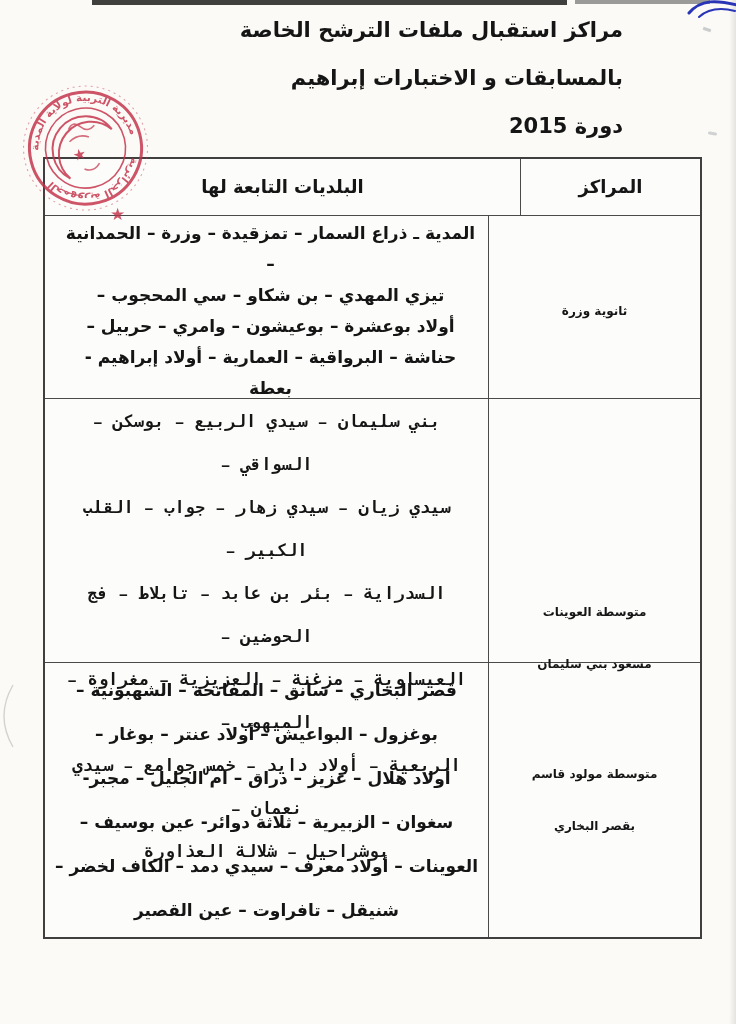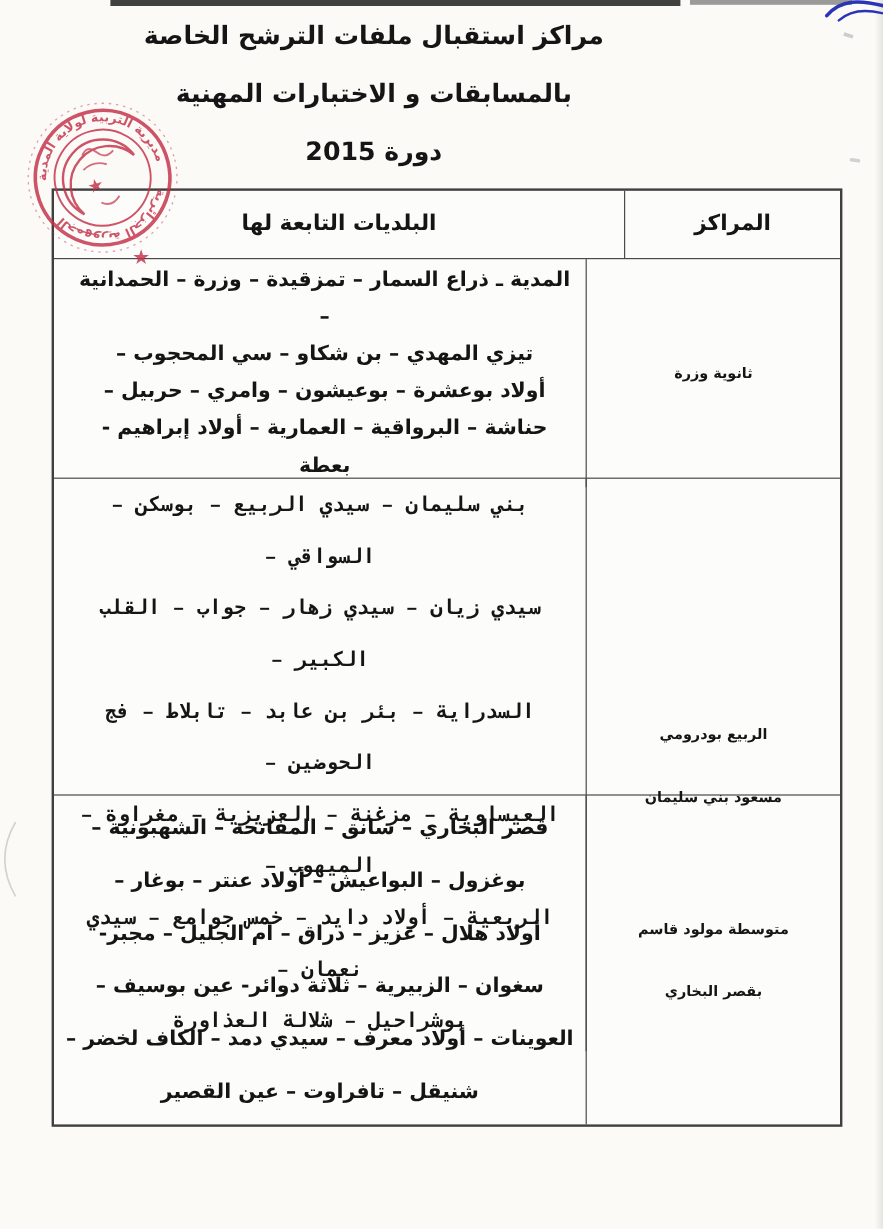--- a/index.html
+++ b/index.html
@@ -14,21 +14,21 @@
   .artifact-top-2{position:absolute;left:575px;top:0;width:135px;height:4px;background:#3a3a3a;opacity:.5;}
   .scan-edge-right{position:absolute;right:0;top:0;width:7px;height:100%;
     background:linear-gradient(to left, rgba(110,110,110,.16), rgba(0,0,0,0));}
   .pen-mark{position:absolute;right:-3px;top:-4px;}
   .speck-1{position:absolute;left:703px;top:28px;width:8px;height:3px;background:#9aa0a6;opacity:.5;transform:rotate(18deg);}
   .speck-2{position:absolute;left:708px;top:132px;width:9px;height:3px;background:#9aa0a6;opacity:.45;transform:rotate(8deg);border-radius:2px;}
   .left-curve{position:absolute;left:0;top:683px;}
   
   .title-block{
     position:absolute;top:6px;left:0;width:623px;
-    text-align:center;direction:rtl;
+    text-align:right;direction:rtl;
     font-weight:bold;font-size:21px;line-height:48px;
     letter-spacing:0;
   }
   
   .stamp{position:absolute;left:14px;top:74px;width:146px;height:158px;z-index:5;opacity:.82;}
   
   .doc-table{
     position:absolute;left:43px;top:157px;width:659px;height:782px;
     box-sizing:border-box;border:2px solid #3f3f3f;
     direction:rtl;display:grid;grid-template-rows:57px 183px 264px 1fr;
@@ -56,21 +56,21 @@
 <svg class="pen-mark" width="52" height="26" viewBox="0 0 52 26">
   <path d="M2 17 C14 3 30 4 50 9" stroke="#2a35b5" stroke-width="3" fill="none" stroke-linecap="round"></path>
   <path d="M12 21 C22 12 36 12 48 15" stroke="#2a35b5" stroke-width="2" fill="none" stroke-linecap="round"></path>
 </svg>
 <svg class="left-curve" width="16" height="66" viewBox="0 0 16 66">
   <path d="M 13 2 Q -5 33 13 64" stroke="#d4d2cc" stroke-width="1.4" fill="none"></path>
 </svg>
 
 <div class="title-block">
   <div>مراكز استقبال ملفات الترشح الخاصة</div>
-  <div>بالمسابقات و الاختبارات المهنية</div>
+  <div>بالمسابقات و الاختبارات إبراهيم</div>
   <div>دورة 2015</div>
 </div>
 
 <svg class="stamp" viewBox="0 0 146 158">
   <g transform="rotate(-14 72 76)">
     <circle cx="72" cy="74" r="62" fill="none" stroke="#c43048" stroke-width="1.1" stroke-dasharray="2 4" opacity=".55"></circle>
     <circle cx="72" cy="74" r="56" fill="none" stroke="#c43048" stroke-width="3"></circle>
     <circle cx="72" cy="74" r="40" fill="none" stroke="#c43048" stroke-width="1.6"></circle>
     <defs>
       <path id="arcTop" d="M 25 74 A 47 47 0 1 1 119 74"></path>
@@ -96,21 +96,21 @@
     <div class="cell cell-muni hdr">البلديات التابعة لها</div>
   </div>
   <div class="t-row">
     <div class="cell cell-centers">ثانوية وزرة</div>
     <div class="cell cell-muni lh-r1">المدية ـ ذراع السمار – تمزقيدة – وزرة – الحمدانية –
 تيزي المهدي – بن شكاو – سي المحجوب –
 أولاد بوعشرة – بوعيشون – وامري – حربيل –
 حناشة – البرواقية – العمارية – أولاد إبراهيم - بعطة</div>
   </div>
   <div class="t-row">
-    <div class="cell cell-centers">الربيع بودرومي
+    <div class="cell cell-centers">متوسطة العوينات
 مسعود بني سليمان</div>
     <div class="cell cell-muni lh-r2">بني سليمان – سيدي الربيع – بوسكن – السواقي –
 سيدي زيان – سيدي زهار – جواب – القلب الكبير –
 السدراية – بئر بن عابد – تابلاط – فج الحوضين –
 العيساوية – مزغنة – العزيزية – مغراوة – الميهوب –
 الربعية – أولاد دايد – خمس جوامع – سيدي نعمان –
 بوشراحيل – شلالة العذاورة</div>
   </div>
   <div class="t-row">
     <div class="cell cell-centers">متوسطة مولود قاسم

